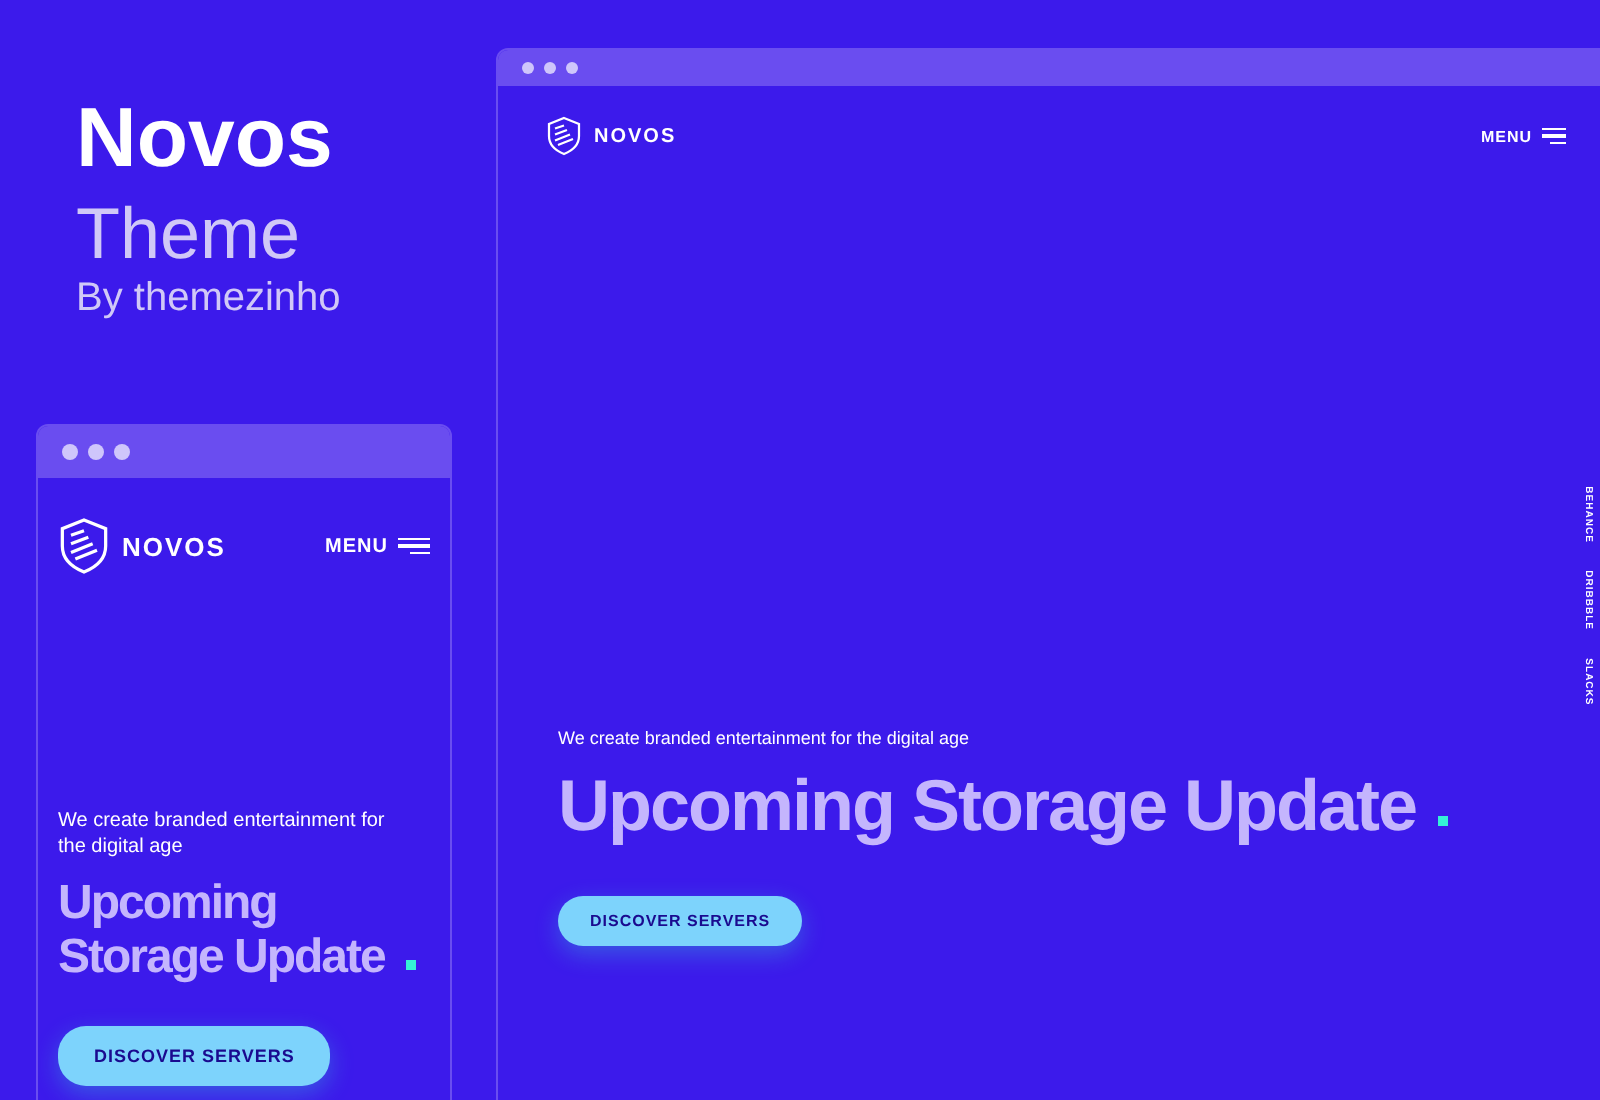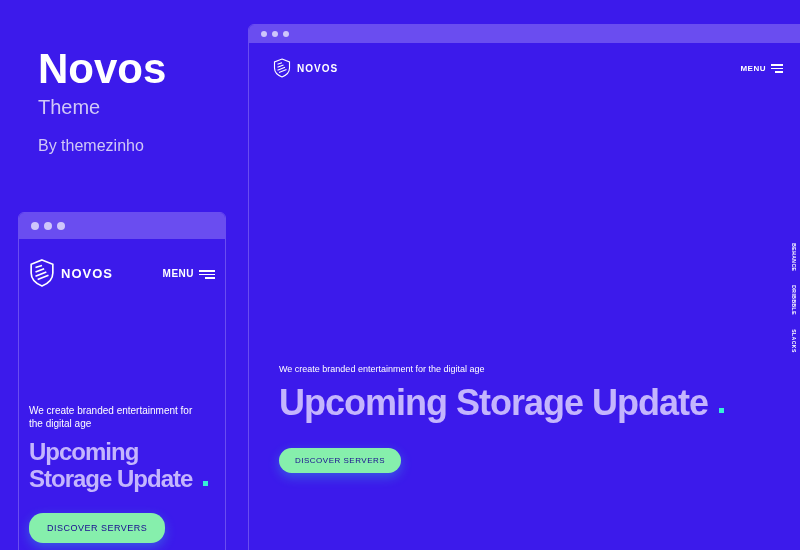--- a/index.html
+++ b/index.html
@@ -17,29 +17,28 @@
       top: 48px;
     }
     .theme-name {
       color: #fff;
       font-size: 42px;
       font-weight: 700;
       line-height: 1;
     }
     .theme-subtitle {
       color: #d0c8f7;
+      font-size: 36px;
+      font-weight: 400;
+      margin-top: 6px;
+    }
+    .theme-author {
+      color: #d0c8f7;
       font-size: 20px;
       font-weight: 400;
-      margin-top: 6px;
-    }
-    .theme-author {
-      color: #d0c8f7;
-      font-size: 16px;
-      font-weight: 400;
-      margin-top: 18px;
     }
     .window {
       position: absolute;
       border: 1px solid #6a4df0;
       border-radius: 6px 6px 0 0;
       overflow: hidden;
       background: #3c1aeb;
     }
     .window-large {
       left: 248px;
@@ -107,21 +106,21 @@
       color: #fff;
       font-size: 10px;
       font-weight: 700;
       letter-spacing: 1px;
     }
     .window-small .logo-text {
       font-size: 13px;
     }
     .menu-btn {
       display: flex;
-      align-items: flex-end;
+      align-items: center;
       gap: 5px;
       cursor: pointer;
     }
     .menu-text {
       color: #fff;
       font-size: 8px;
       font-weight: 600;
       letter-spacing: 0.5px;
     }
     .window-small .menu-text {
@@ -179,24 +178,24 @@
     .headline-dot {
       display: inline-block;
       width: 5px;
       height: 5px;
       background: #35f0d6;
       margin-left: 6px;
       vertical-align: middle;
     }
     .cta-btn {
       display: inline-block;
-      background: #86efac;
+      background: #7dd3fc;
       color: #1a0a8f;
       font-size: 8px;
-      font-weight: 400;
+      font-weight: 700;
       letter-spacing: 0.5px;
       padding: 8px 16px;
       border-radius: 14px;
       margin-top: 24px;
       box-shadow: 0 4px 12px rgba(53,240,214,0.3);
       cursor: pointer;
     }
     .window-small .cta-btn {
       font-size: 9px;
       padding: 10px 18px;

